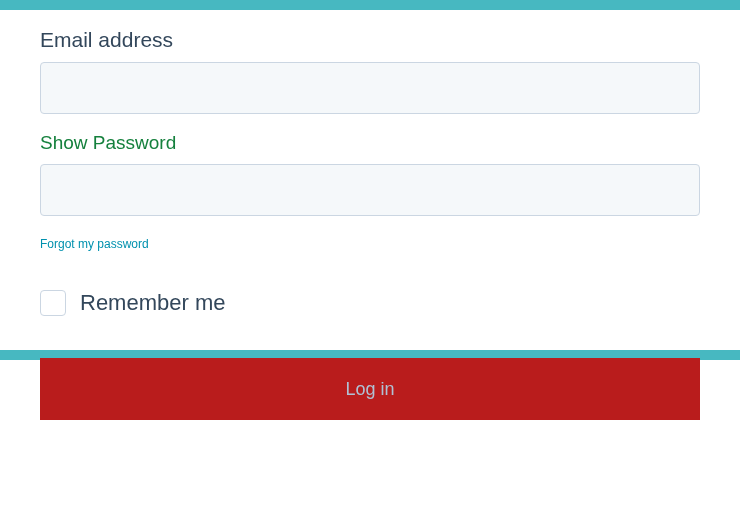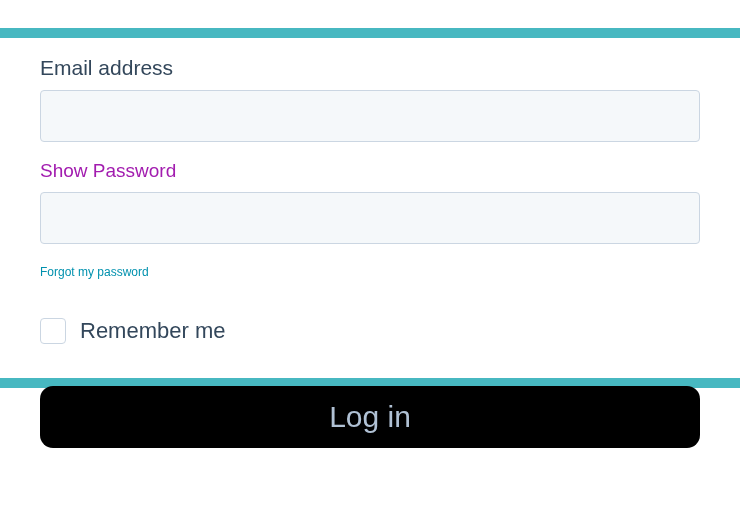--- a/index.html
+++ b/index.html
@@ -15,39 +15,38 @@
       overflow: hidden;
     }
     .page {
       width: 740px;
       height: 360px;
       border-top: 10px solid #47b8c1;
       border-bottom: 10px solid #47b8c1;
       background: #fff;
       padding: 18px 40px 0 40px;
       position: relative;
-      margin-top: 28px;
     }
     .field-group {
       margin-bottom: 18px;
     }
     .label-row {
       display: flex;
       justify-content: space-between;
       align-items: baseline;
       margin-bottom: 10px;
     }
     .field-label {
       font-size: 21px;
       color: #33475b;
       font-weight: 400;
     }
     .toggle-link {
       font-size: 19px;
-      color: #a21caf;
+      color: #15803d;
       cursor: pointer;
       text-decoration: none;
     }
     .text-input {
       width: 100%;
       height: 52px;
       border: 1px solid #cbd6e2;
       border-radius: 4px;
       background: #f5f8fa;
       padding: 0 12px;
@@ -80,24 +79,24 @@
       -webkit-appearance: none;
     }
     .remember-label {
       font-size: 22px;
       color: #33475b;
     }
     .login-button {
       width: 100%;
       height: 62px;
       border: none;
-      border-radius: 13px;
-      background: #000000;
+      border-radius: 0;
+      background: #b91c1c;
       color: #b0c1d4;
-      font-size: 30px;
+      font-size: 18px;
       font-weight: 400;
       cursor: pointer;
     }
   </style>
 </head>
 <body>
 
 <div class="page">
 
   <div class="field-group">

